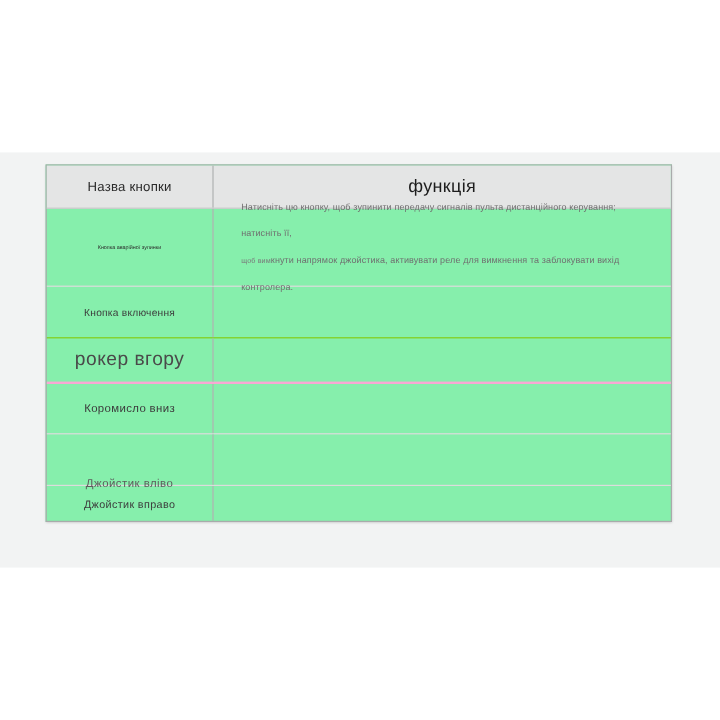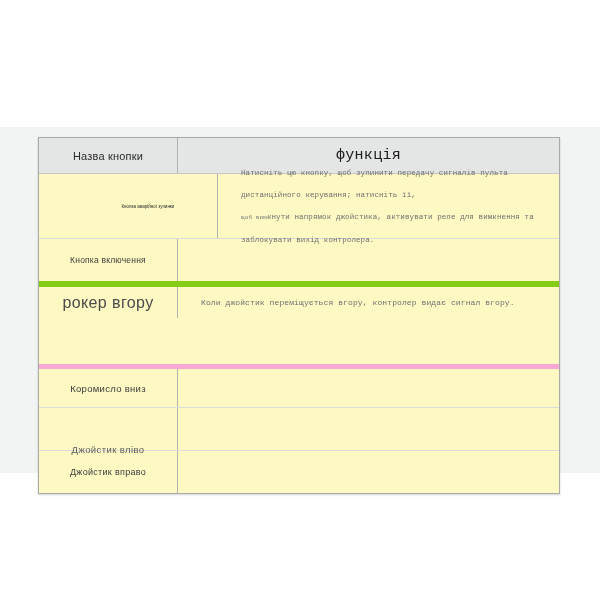--- a/index.html
+++ b/index.html
@@ -13,21 +13,21 @@
   .band {
     position: absolute;
     left: 0; top: 127px;
     width: 600px; height: 346px;
     background: #f2f3f3;
   }
   .spec-table {
     position: absolute;
     left: 38px; top: 10px;
     width: 522px;
-    background: #fef9c3;
+    background: #86efac;
     border: 1px solid #a9abab;
     box-shadow: 0 1px 2px rgba(0,0,0,0.18);
   }
   .tr {
     display: flex;
     width: 100%;
   }
   .td-left {
     width: 139px;
     flex: 0 0 139px;
@@ -37,39 +37,38 @@
     justify-content: center;
     text-align: center;
   }
   .td-right {
     flex: 1 1 auto;
     display: flex;
     flex-direction: column;
     justify-content: center;
     padding-left: 23px;
     padding-right: 10px;
-    font-family: Liberation Mono, monospace;
   }
   .thead { height: 36px; background: #e4e5e5; }
   .thead .td-left, .thead .td-right {
     align-items: center;
     justify-content: center;
     padding: 0;
     text-align: center;
   }
   .thead { border-bottom: 1px solid #c6c8c8; }
   .th-left-label { font-size: 11px; color: #2b2b2b; letter-spacing: 0.2px; }
   .th-right-label { font-size: 15px; color: #1d1d1d; letter-spacing: 0.3px; }
 
-  .r1 { height: 64px; padding-left: 40px; }
+  .r1 { height: 64px; }
   .r2 { height: 43px; border-top: 1px solid #dcdcdc; gap: 28px; }
-  .r3 { height: 37px; border-top: 6px solid #84cc16; }
-  .r4 { height: 43px; border-top: 5px solid #f9a8d4; margin-top: 46px; }
+  .r3 { height: 37px; border-top: 1px solid #84cc16; }
+  .r4 { height: 43px; border-top: 2px solid #f9a8d4; }
   .r5 { height: 43px; border-top: 1px solid #dcdcdc; }
-  .r6 { height: 43px; border-top: 1px solid #dcdcdc; }
+  .r6 { height: 30px; border-top: 1px solid #dcdcdc; }
 
   .name-1 { font-size: 9px; color: #2a2a2a; transform: scale(0.5); white-space: nowrap; }
   .name-2 { font-size: 8.5px; color: #3c3c3c; letter-spacing: 0.2px; }
   .name-3 { font-size: 16px; color: #4a4a4a; letter-spacing: 0.4px; }
   .name-4 { font-size: 9.5px; color: #3c3c3c; letter-spacing: 0.3px; }
   .name-5 { font-size: 9.5px; color: #5d5d5d; letter-spacing: 0.4px; margin-top: 40px; }
   .name-6 { font-size: 9px; color: #3c3c3c; letter-spacing: 0.3px; }
 
   .desc {
     font-size: 8px;
@@ -108,23 +107,20 @@
     <div class="tr r2">
       <div class="td-left">
         <span class="name-2">Кнопка включення</span>
       </div>
     </div>
 
     <div class="tr r3">
       <div class="td-left">
         <span class="name-3">рокер вгору</span>
       </div>
-      <div class="td-right">
-        <p class="desc">Коли джойстик переміщується вгору, контролер видає сигнал вгору.</p>
-      </div>
     </div>
 
     <div class="tr r4">
       <div class="td-left">
         <span class="name-4">Коромисло вниз</span>
       </div>
     </div>
 
     <div class="tr r5">
       <div class="td-left">

